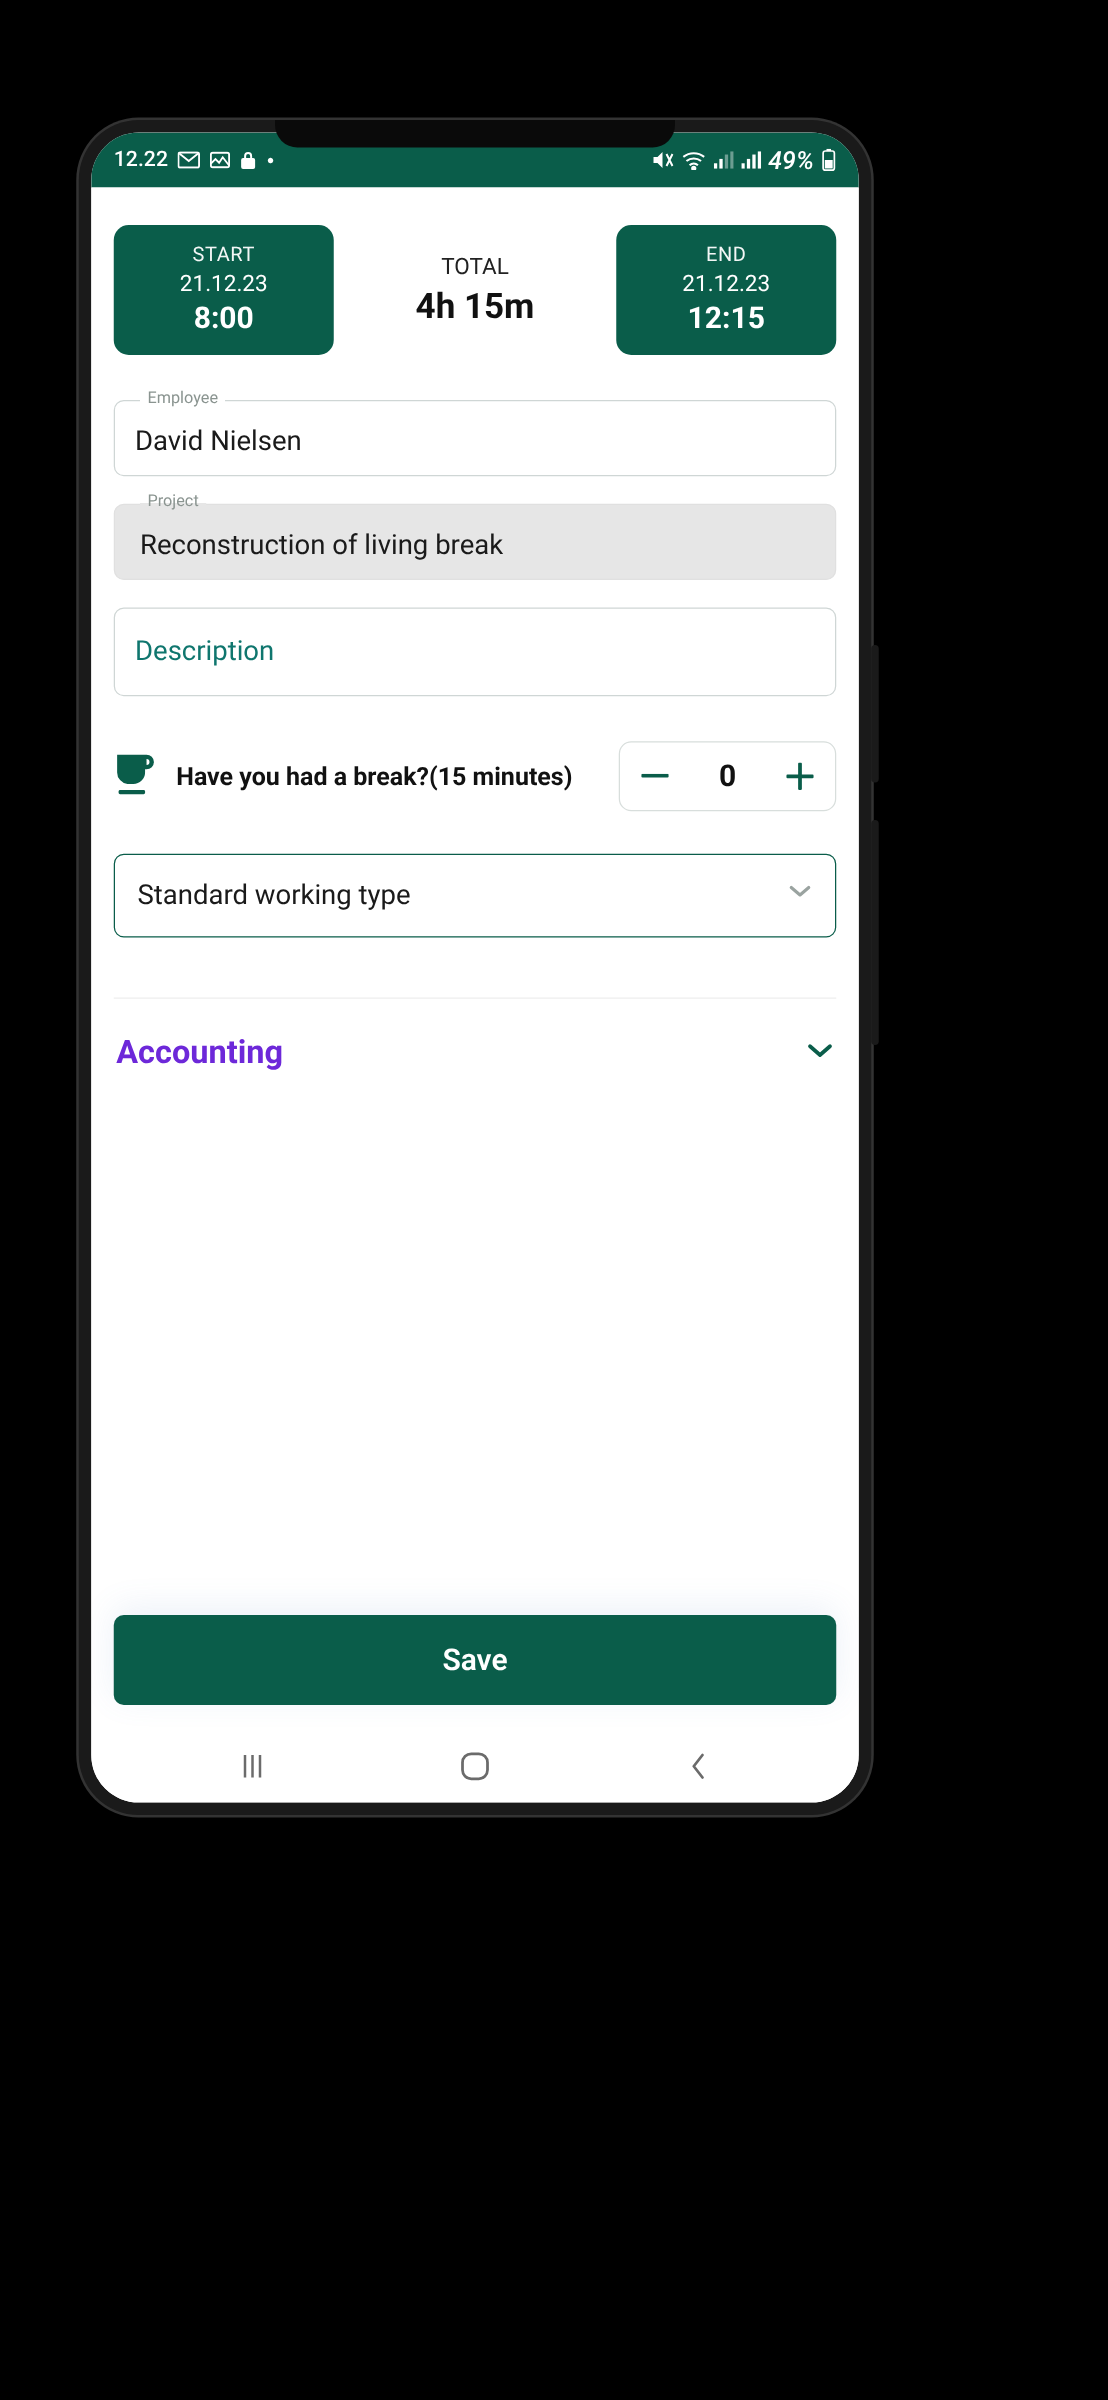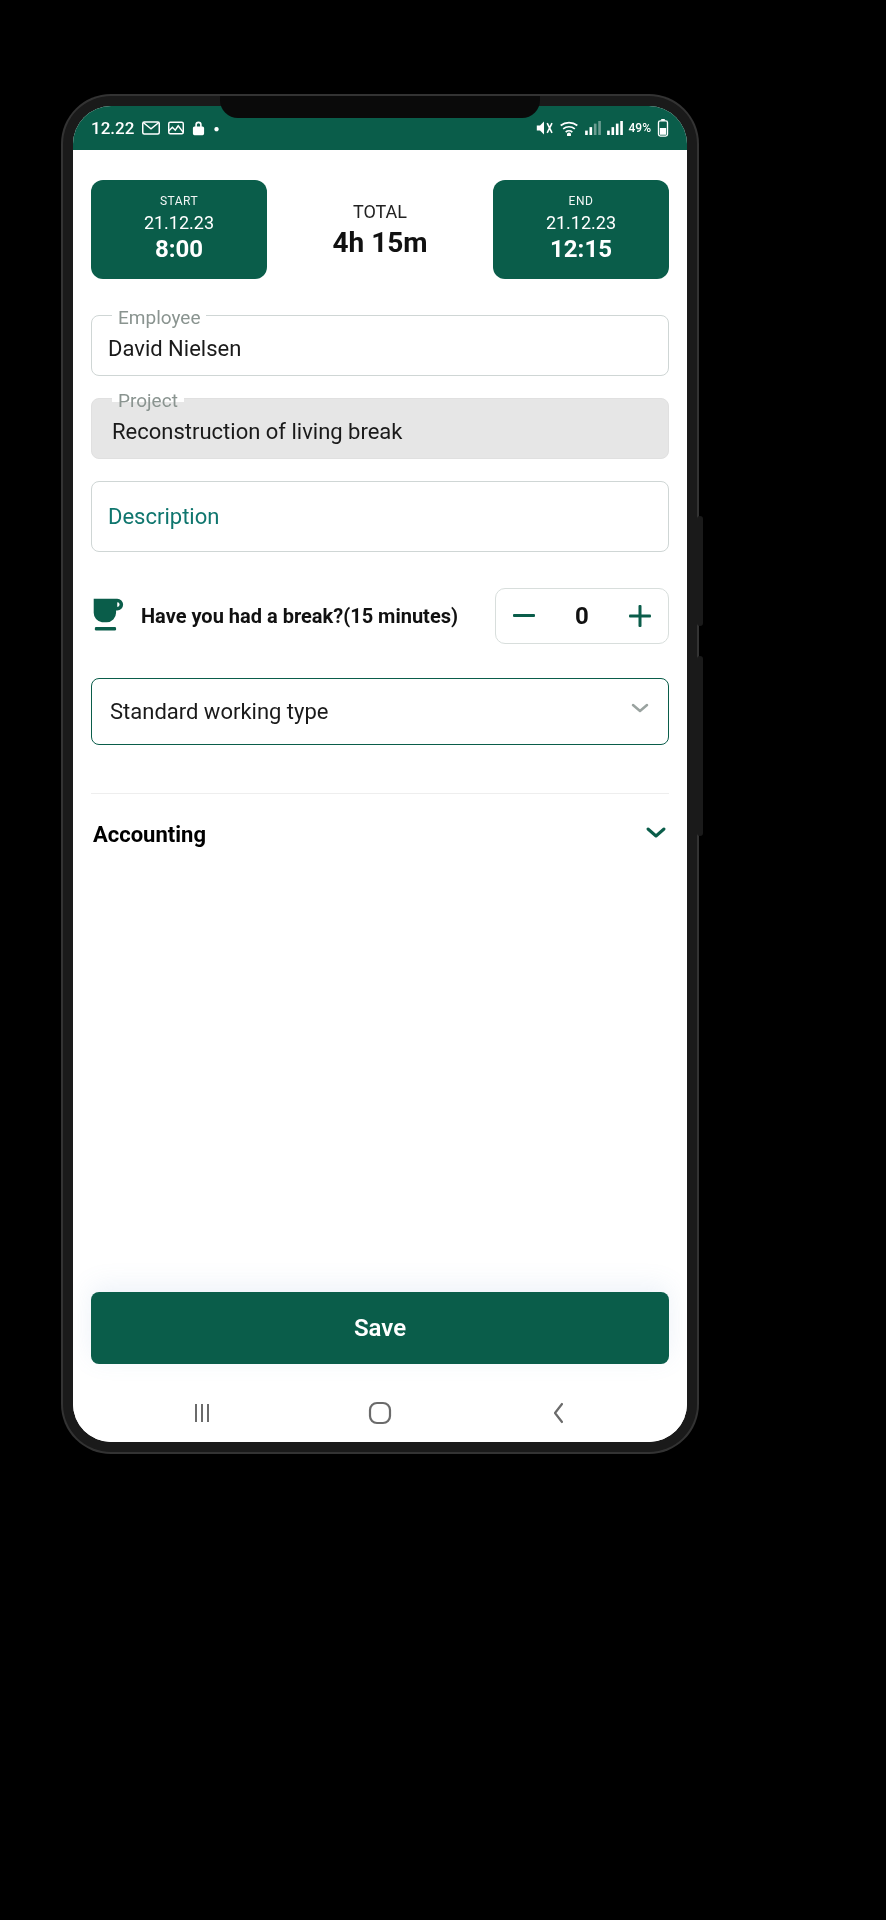--- a/index.html
+++ b/index.html
@@ -33,21 +33,21 @@
   .status-bar {
     background: #0a5d4a;
     color: #fff;
     height: 44px;
     display: flex;
     padding: 0 18px;
     font-size: 17px;
     font-weight: 500;
   }
   .status-left { display: flex; align-items: center; gap: 8px; }
-  .status-right { margin-left: auto; display: flex; align-items: center; gap: 6px; font-size: 12px;}
+  .status-right { margin-left: auto; display: flex; align-items: center; gap: 6px; font-size: 20px; font-style: italic;}
   .status-icon { display: inline-flex; }
   .app-header {
     background: #0a5d4a;
     color: #fff;
     height: 78px;
     display: flex;
     align-items: center;
     padding: 0 16px;
     position: relative;
   }
@@ -90,40 +90,40 @@
   }
   .time-card {
     background: #0a5d4a;
     color: #fff;
     border-radius: 12px;
     width: 176px;
     padding: 14px 10px 16px 10px;
     text-align: center;
     cursor: pointer;
   }
-  .time-card-label { font-size: 12px; letter-spacing: 0.5px; margin-bottom: 4px; opacity:0.95;}
+  .time-card-label { font-size: 16px; letter-spacing: 0.5px; margin-bottom: 4px; opacity:0.95;}
   .time-card-date { font-size: 18px; margin-bottom: 2px; }
   .time-card-time { font-size: 24px; font-weight: 700; }
   .total-block { text-align: center; flex: 1; }
   .total-label { font-size: 18px; color: #222; margin-bottom: 4px; }
   .total-value { font-size: 28px; font-weight: 700; color: #111; }
   .field {
     position: relative;
     border: 1.5px solid #cfd6d5;
     border-radius: 8px;
     padding: 20px 16px 14px 16px;
     margin-bottom: 22px;
   }
   .field.filled { background: #e6e6e6; border-color: #e0e0e0; padding-left: 20px;}
   .field-label {
     position: absolute;
     top: -10px; left: 20px;
     background: #fff;
     padding: 0 6px;
-    font-size: 19px;
+    font-size: 13px;
     color: #8a9490;
   }
   .field.filled .field-label { background: linear-gradient(#fff 55%, #e6e6e6 55%); }
   .field-value { font-size: 22px; color: #1a1a1a; }
   .field-placeholder { font-size: 22px; color: #0f766e; }
   .break-row {
     display: flex;
     align-items: center;
     gap: 14px;
     margin: 14px 0 34px 0;
@@ -168,21 +168,21 @@
     border-top: 1px solid #eee;
     margin: 40px 0 24px 0;
   }
   .section-row {
     display: flex;
     align-items: center;
     justify-content: space-between;
     cursor: pointer;
     padding: 4px 2px;
   }
-  .section-title { font-size: 22px; font-weight: 700; color: #000000; }
+  .section-title { font-size: 26px; font-weight: 700; color: #6d28d9; }
   .section-chevron { color: #0a5d4a; }
   .save-btn {
     margin-top: auto;
     margin-bottom: 20px;
     background: #0a5d4a;
     color: #fff;
     text-align: center;
     padding: 22px;
     border-radius: 8px;
     font-size: 24px;

